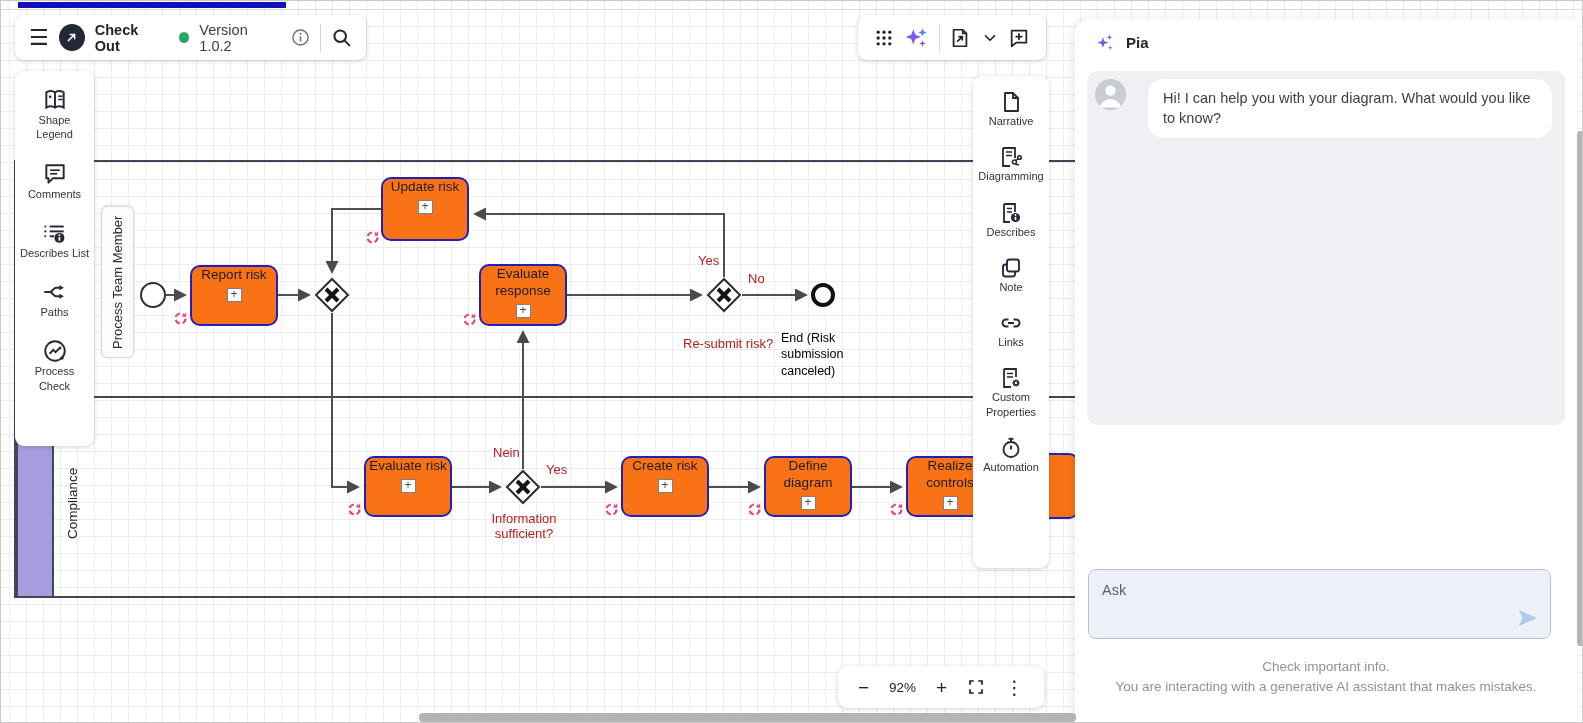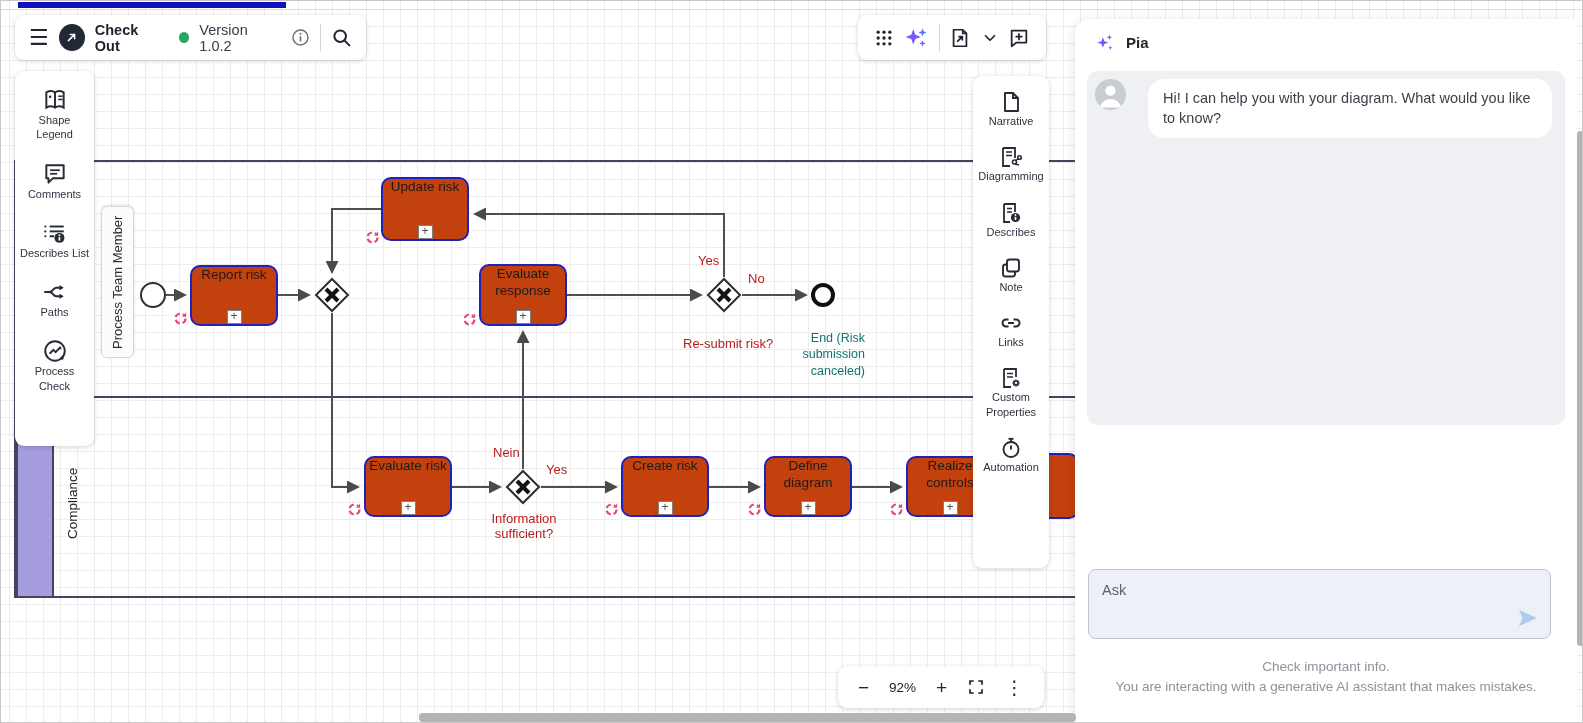--- a/index.html
+++ b/index.html
@@ -13,29 +13,29 @@
   .progress{position:absolute;left:17px;top:1px;width:268px;height:6px;background:#1111bb;z-index:30}
 
   
   .pool-line{position:absolute;background:#42465a;z-index:1}
   .lane-header{position:absolute;left:15px;top:160px;width:38px;height:437px;background:#a59dde;border:2px solid #42465a;z-index:1}
   .vlabel{writing-mode:vertical-rl;transform:rotate(180deg);display:flex;align-items:center;justify-content:center}
   .ptm-box{position:absolute;left:100px;top:205px;width:33px;height:152px;background:#fcfcfc;border:1px solid #d8d8d8;border-radius:6px;box-shadow:0 1px 3px rgba(0,0,0,.12);z-index:4;font-size:13px;color:#2d2d2d}
   .comp-label{position:absolute;left:58px;top:452px;width:26px;height:100px;z-index:2;font-size:13.5px;color:#222}
 
   
-  .task{position:absolute;background:#c2410c;border:2.5px solid #2020bf;border-radius:10px;z-index:3;display:flex;flex-direction:column;align-items:center;justify-content:space-between;gap:4px;font-size:13.5px;color:#1c1c1c;text-align:center;line-height:1.25;cursor:pointer}
+  .task{position:absolute;background:#f97316;border:2.5px solid #2020bf;border-radius:10px;z-index:3;display:flex;flex-direction:column;align-items:center;justify-content:flex-start;gap:4px;font-size:13.5px;color:#1c1c1c;text-align:center;line-height:1.25;cursor:pointer}
   .task .sub{width:15px;height:14px;border:1.5px solid #808080;color:#4d4d4d;font-size:12px;line-height:11px;text-align:center;background:#fff;font-weight:400}
   .gw{position:absolute;width:36px;height:36px;z-index:3;cursor:pointer}
   .evt{position:absolute;border-radius:50%;background:#fff;z-index:3;cursor:pointer}
   .evt.start{left:139px;top:281px;width:26px;height:26px;border:2.5px solid #2f2f2f}
   .evt.end{left:810px;top:282px;width:24px;height:24px;border:4px solid #101010}
   .edge-label{position:absolute;font-size:13px;color:#b91c1c;z-index:3;white-space:nowrap}
   .edge-label.wrap{white-space:normal;text-align:center}
-  .evt-label{position:absolute;font-size:12.5px;color:#0f766e;z-index:3;text-align:right;line-height:1.3}
+  .evt-label{position:absolute;font-size:12.5px;color:#000000;z-index:3;text-align:left;line-height:1.3}
   .refresh{position:absolute;width:15px;height:15px;z-index:4;cursor:pointer}
   .connections{position:absolute;left:0;top:0;z-index:2;pointer-events:none}
 
   
   .card{position:absolute;background:#fff;border-radius:9px;box-shadow:0 1px 5px rgba(0,0,0,.18);z-index:10}
   .topbar{left:14px;top:14px;width:351px;height:45px;display:flex;align-items:center;gap:10px;padding:0 14px}
   .topbar .chip{width:27px;height:27px;border-radius:50%;background:#232836;display:flex;align-items:center;justify-content:center}
   .checkout-txt{font-size:14.5px;font-weight:700;color:#1d212c}
   .status-dot{width:11px;height:11px;border-radius:50%;background:#27a567;margin-left:4px}
   .version-txt{font-size:14.5px;color:#363c49}

